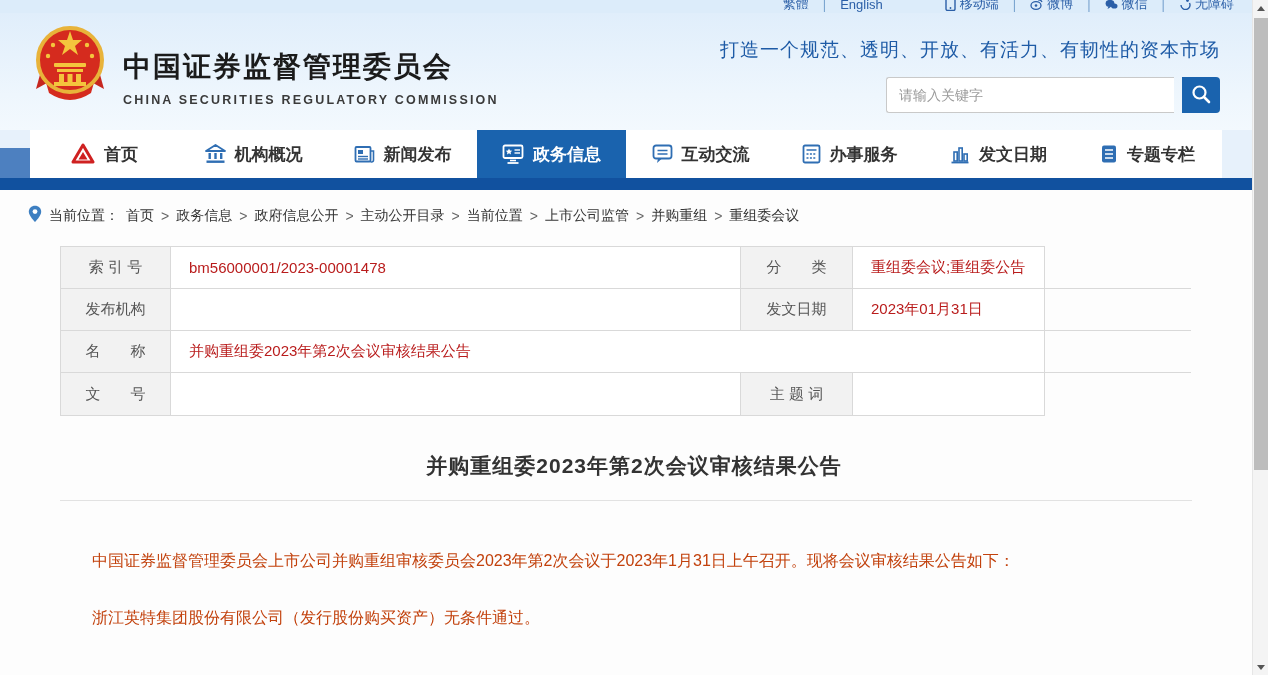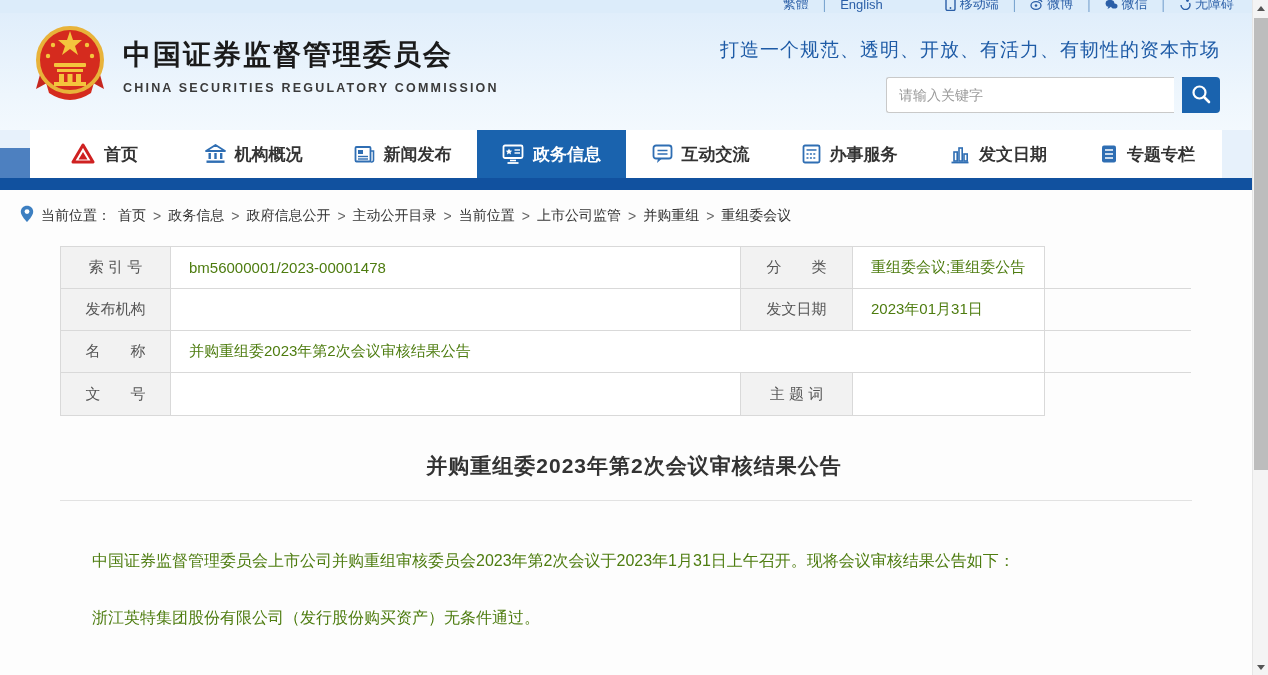--- a/index.html
+++ b/index.html
@@ -12,21 +12,21 @@
                   padding-right:34px; height:22px; transform:translateY(-7px);
                   font-size:13px; color:#2b5fa7; }
   .topbar-inner .sep { color:#7aa4cf; }
   .tb-link { cursor:pointer; }
   .tb-tool { display:flex; align-items:center; gap:4px; cursor:pointer; }
   .tb-gap { width:34px; }
   .tb-ico svg { display:block; }
 
   
   .header { height:117px; background:linear-gradient(180deg,#e0eefb 0%,#eef6fd 70%,#f3f9fe 100%); position:relative; }
-  .logo-block { position:absolute; left:33px; top:10px; display:flex; align-items:center; gap:16px; cursor:pointer; }
+  .logo-block { position:absolute; left:33px; top:10px; display:flex; align-items:flex-end; gap:16px; cursor:pointer; }
   .site-zh { font-size:28px; font-weight:bold; color:#1b1b1b; letter-spacing:2px; }
   .site-en { font-size:12.5px; color:#3a3a3a; letter-spacing:2.2px; margin-top:7px; font-weight:bold; }
   .header-right { position:absolute; right:48px; top:24px; width:560px; }
   .slogan { text-align:right; font-family:"DejaVu Serif","Liberation Serif",serif;
             font-size:19px; color:#1e5ba6; letter-spacing:1px; }
   .searchbar { margin-top:14px; margin-left:auto; width:334px; height:36px; display:flex;gap:8px; }
   .searchbar input { flex:1; border:1px solid #c9c9c9; border-right:none; background:#fff;
                      padding:0 12px; font-size:14px; color:#333; outline:none;
                      border-radius:3px 0 0 3px; font-family:inherit; }
   .searchbar input::placeholder { color:#9a9a9a; }
@@ -39,38 +39,38 @@
   .navbar { position:absolute; left:30px; right:46px; top:0; height:48px; background:#ffffff;
             display:flex; }
   .nav-item { flex:1; display:flex; align-items:center; justify-content:center; gap:9px;
               font-size:17px; font-weight:bold; color:#333; cursor:pointer; }
   .nav-item .nico { display:flex; }
   .nav-item.active { background:#1a63ae; color:#ffffff; }
   .strip { height:12px; background:#11519f; }
 
   
   .content { height:485px; background:#fdfdfd; }
-  .breadcrumb { padding:15px 0 0 20px; font-size:14px; color:#333; display:flex; align-items:center; gap:7px; }
+  .breadcrumb { padding:15px 0 0 28px; font-size:14px; color:#333; display:flex; align-items:center; gap:7px; }
   .breadcrumb .bsep { color:#666; }
   .crumb { cursor:pointer; }
 
   .info-table { margin:20px 0 18px 60px; width:985px; border:1px solid #d9d9d9;
                 display:grid; grid-template-columns:110px 570px 112px 338px; grid-auto-rows:42px;
                 background:#fff; font-size:15px; }
   .cell { border-right:1px solid #d9d9d9; border-bottom:1px solid #d9d9d9;
           display:flex; align-items:center; }
   .cell.lab { background:#f2f2f2; color:#555; justify-content:center; white-space:pre; }
-  .cell.val { color:#4d7c0f; padding-left:18px; }
+  .cell.val { color:#b91c1c; padding-left:18px; }
   .cell.span3 { grid-column:2 / 5; }
   .cell.no-r { border-right:none; }
   .cell.no-b { border-bottom:none; }
 
   .article-title { margin-top:36px; text-align:center; font-size:21px; font-weight:bold; color:#333; letter-spacing:1px; }
   .article-hr { margin:20px 0 0 60px; width:1132px; border:none; border-top:1px solid #e2e2e2; }
-  .para { margin-left:60px; margin-right:76px; text-indent:2em; font-size:16px; color:#4d7c0f; line-height:1.7; }
+  .para { margin-left:60px; margin-right:76px; text-indent:2em; font-size:16px; color:#c2410c; line-height:1.7; }
   .para.p1 { margin-top:46px; }
   .para.p2 { margin-top:30px; }
 
   
   .scrollbar { position:absolute; right:0; top:0; width:16px; height:675px; background:#f4f4f4;
                border-left:1px solid #e6e6e6; z-index:50; }
   .sb-btn { position:absolute; left:0; width:16px; height:16px; display:flex; align-items:center; justify-content:center; cursor:pointer; }
   .sb-up { top:0; }
   .sb-down { bottom:0; }
   .tri-up { width:0; height:0; border-left:4px solid transparent; border-right:4px solid transparent; border-bottom:5px solid #555; }

